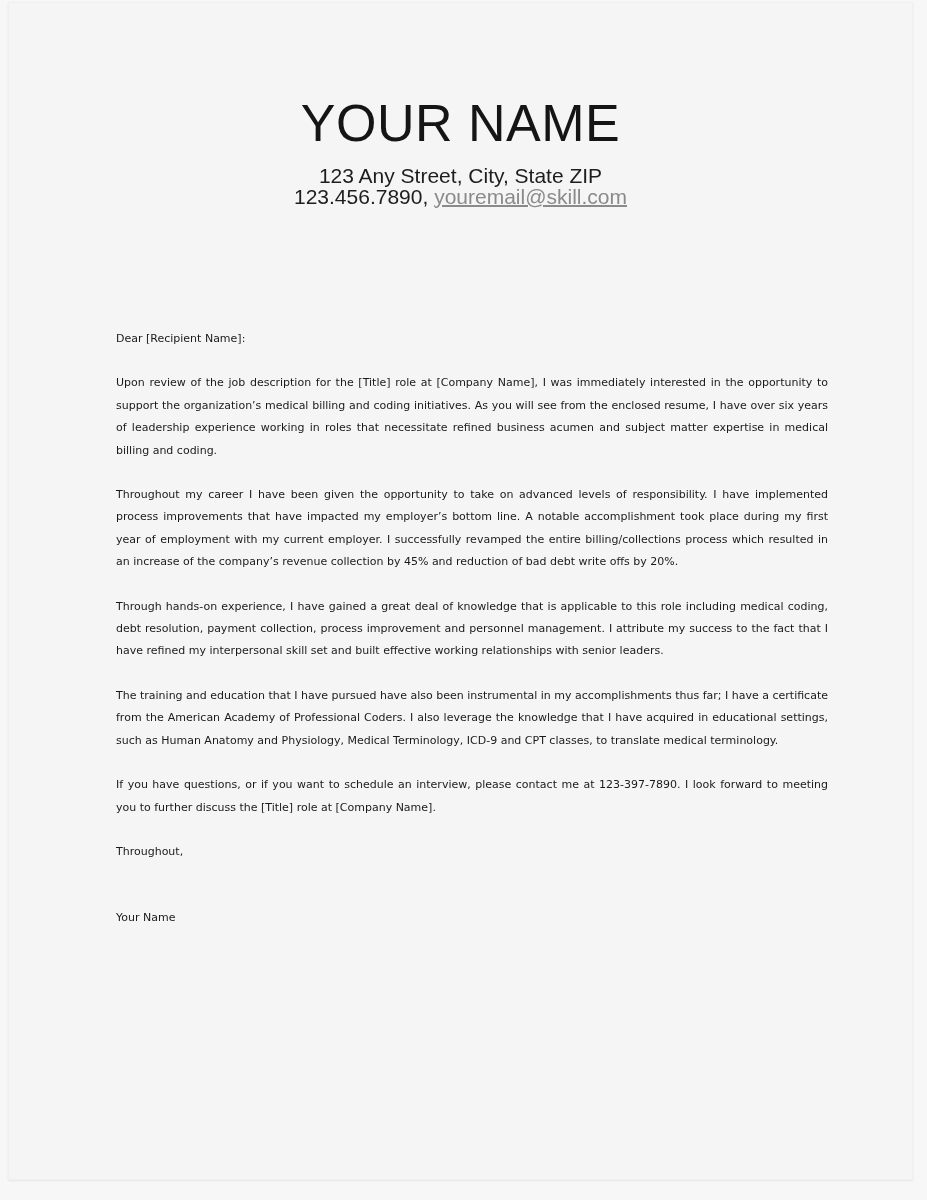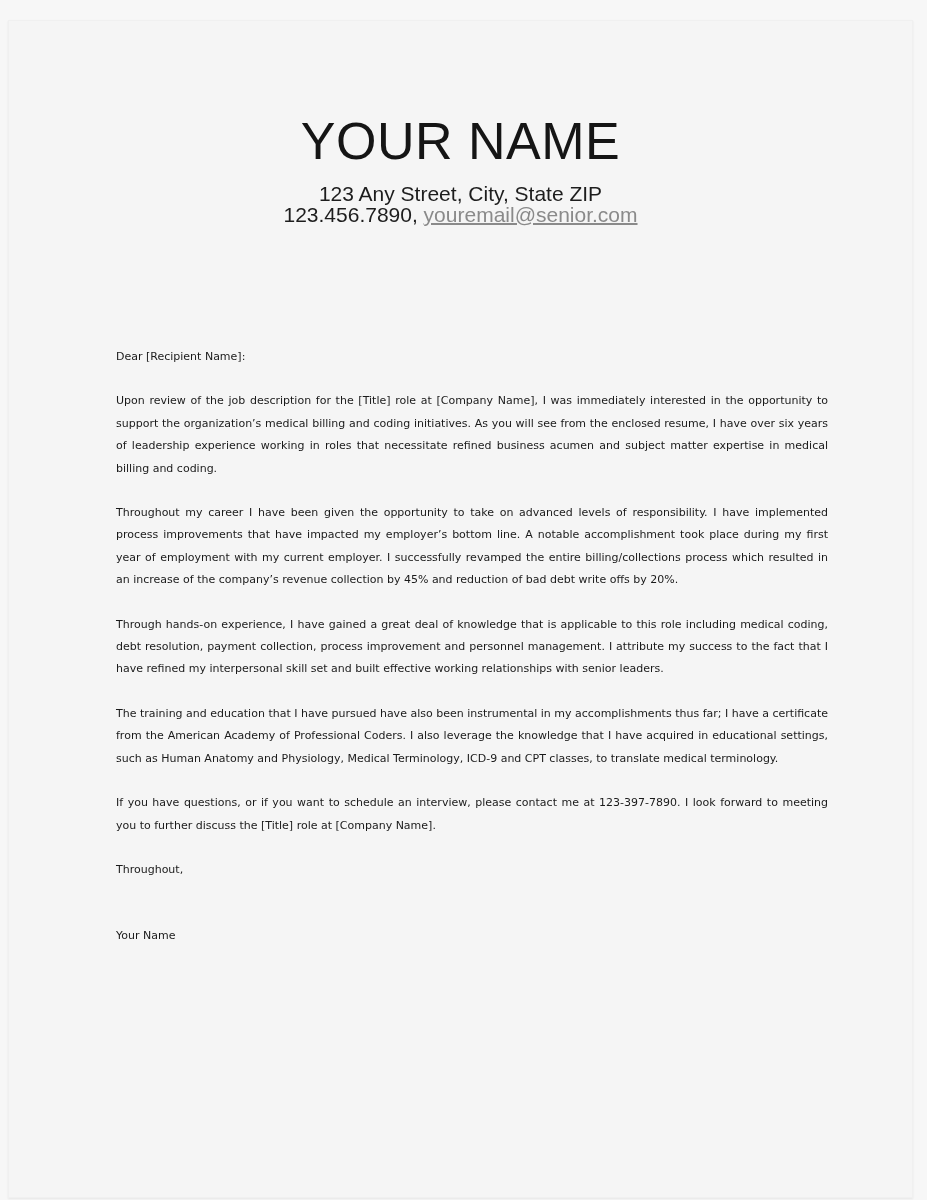--- a/index.html
+++ b/index.html
@@ -12,21 +12,21 @@
     width: 927px;
     height: 1200px;
     overflow: hidden;
     font-family: "DejaVu Sans", sans-serif;
   }
 
   
   .page {
     position: absolute;
     left: 8px;
-    top: 20px;
+    top: 2px;
     width: 905px;
     height: 1178px;
     background: #f5f5f5;
     border: 1px solid #f0f0f0;
     box-sizing: border-box;
     box-shadow: 0 1px 2px rgba(0,0,0,0.07);
   }
 
   
   .letterhead {
@@ -106,21 +106,21 @@
 </head>
 <body>
 
 <div class="page">
 
   <div class="letterhead">
     <div class="applicant-name">YOUR NAME</div>
 
     <div class="contact-block">
       <span class="contact-line">123 Any Street, City, State ZIP</span>
-      <span class="contact-line"><span>123.456.7890, </span><span class="email-link">youremail@senior.com</span></span>
+      <span class="contact-line"><span>123.456.7890, </span><span class="email-link">youremail@skill.com</span></span>
     </div>
   </div>
 
   <div class="letter-body">
 
     <div class="letter-line salutation">Dear [Recipient Name]:</div>
 
     <p class="letter-para">Upon review of the job description for the [Title] role at [Company Name], I was immediately interested in the opportunity to support the organization’s medical billing and coding initiatives. As you will see from the enclosed resume, I have over six years of leadership experience working in roles that necessitate refined business acumen and subject matter expertise in medical billing and coding.</p>
 
     <p class="letter-para">Throughout my career I have been given the opportunity to take on advanced levels of responsibility. I have implemented process improvements that have impacted my employer’s bottom line. A notable accomplishment took place during my first year of employment with my current employer. I successfully revamped the entire billing/collections process which resulted in an increase of the company’s revenue collection by 45% and reduction of bad debt write offs by 20%.</p>

